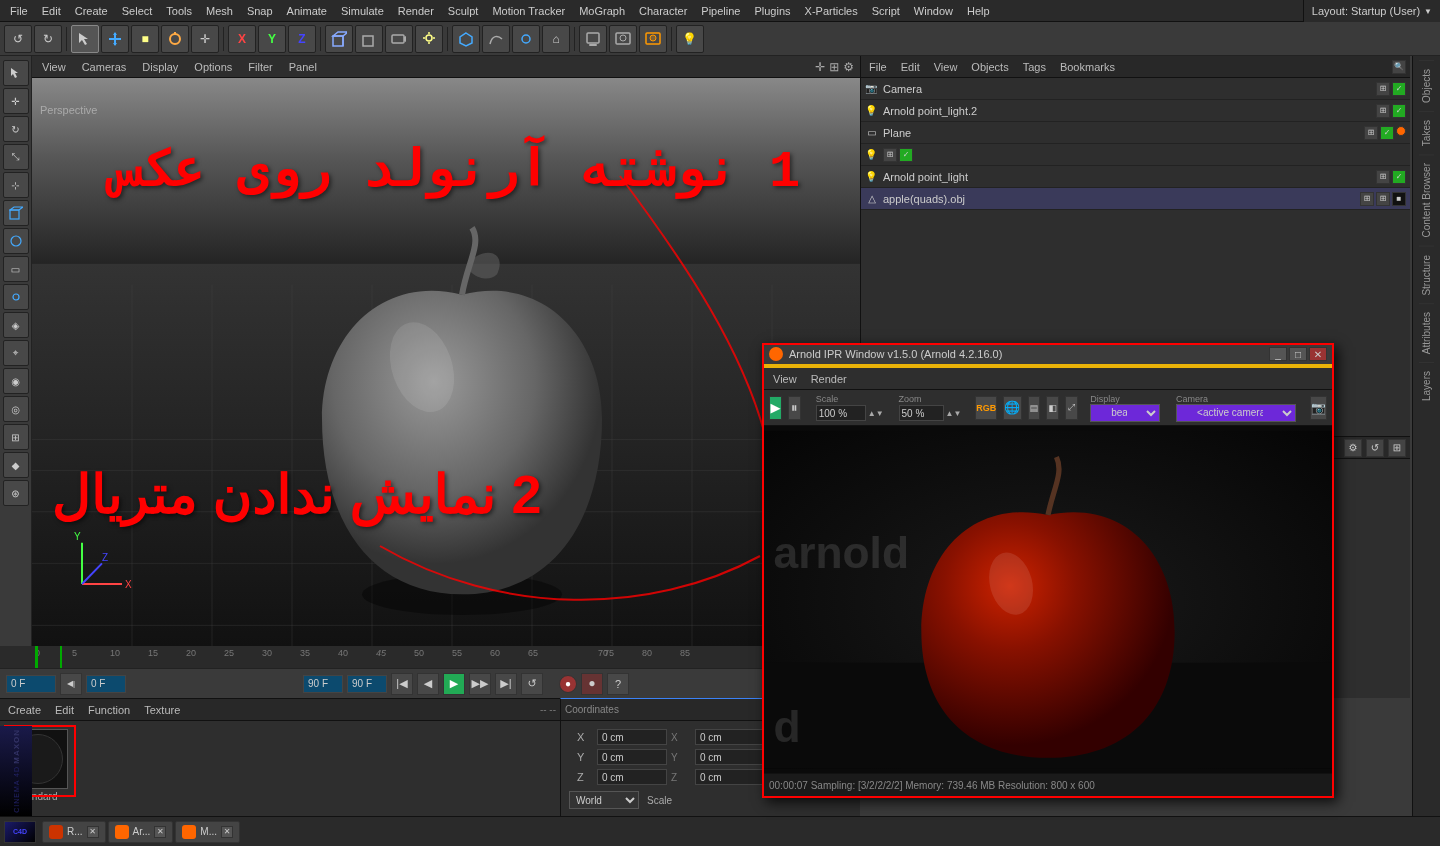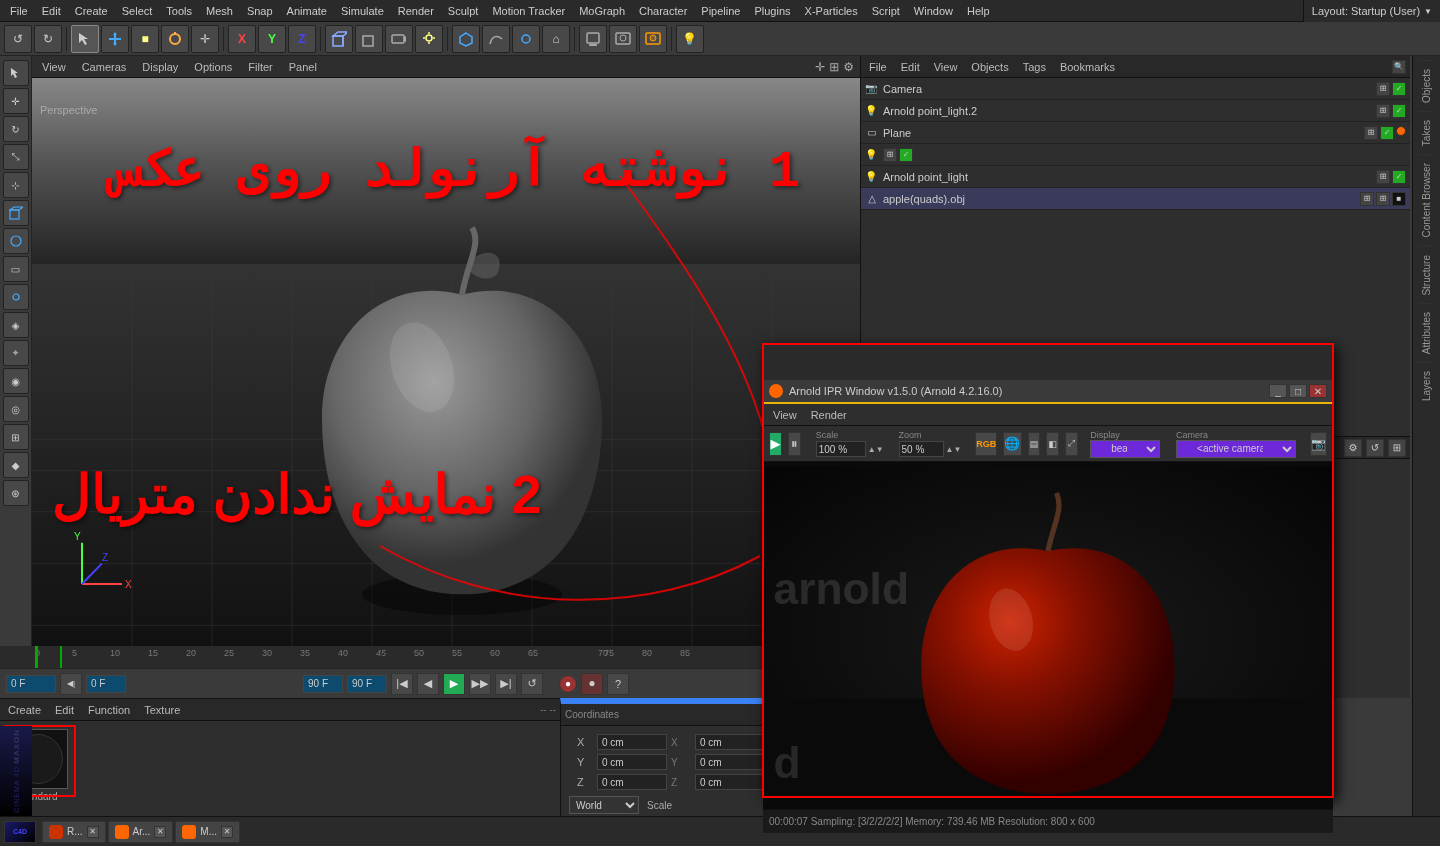--- a/index.html
+++ b/index.html
@@ -347,21 +347,21 @@
       margin-top: 2px;
     }
 
     
     #coord-panel {
       position: absolute;
       top: 698px; left: 560px;
       width: 300px;
       height: 148px;
       background: #2e2e2e;
-      border-top: 6px solid #3b82f6;
+      border-top: 1px solid #3b82f6;
       border-left: 1px solid #111;
     }
     #coord-header {
       width: 100%;
       height: 22px;
       background: #282828;
       display: flex;
       align-items: center;
       padding: 0 4px;
       border-bottom: 1px solid #111;
@@ -395,23 +395,22 @@
       box-shadow: 4px 4px 12px rgba(0,0,0,0.8);
       z-index: 50;
     }
     #ipr-titlebar {
       width: 100%;
       height: 24px;
       background: #3a3a3a;
       display: flex;
       align-items: center;
       padding: 0 6px;
-      border-bottom: 2px solid #eab308;
+      border-bottom: 4px solid #eab308;
       cursor: move;
-      margin-top: 36px;
     }
     .ipr-title-icon {
       width: 14px; height: 14px;
       border-radius: 50%;
       background: #ff6600;
       margin-right: 6px;
       font-size: 9px;
     }
     #ipr-title-text {
       font-size: 11px;

